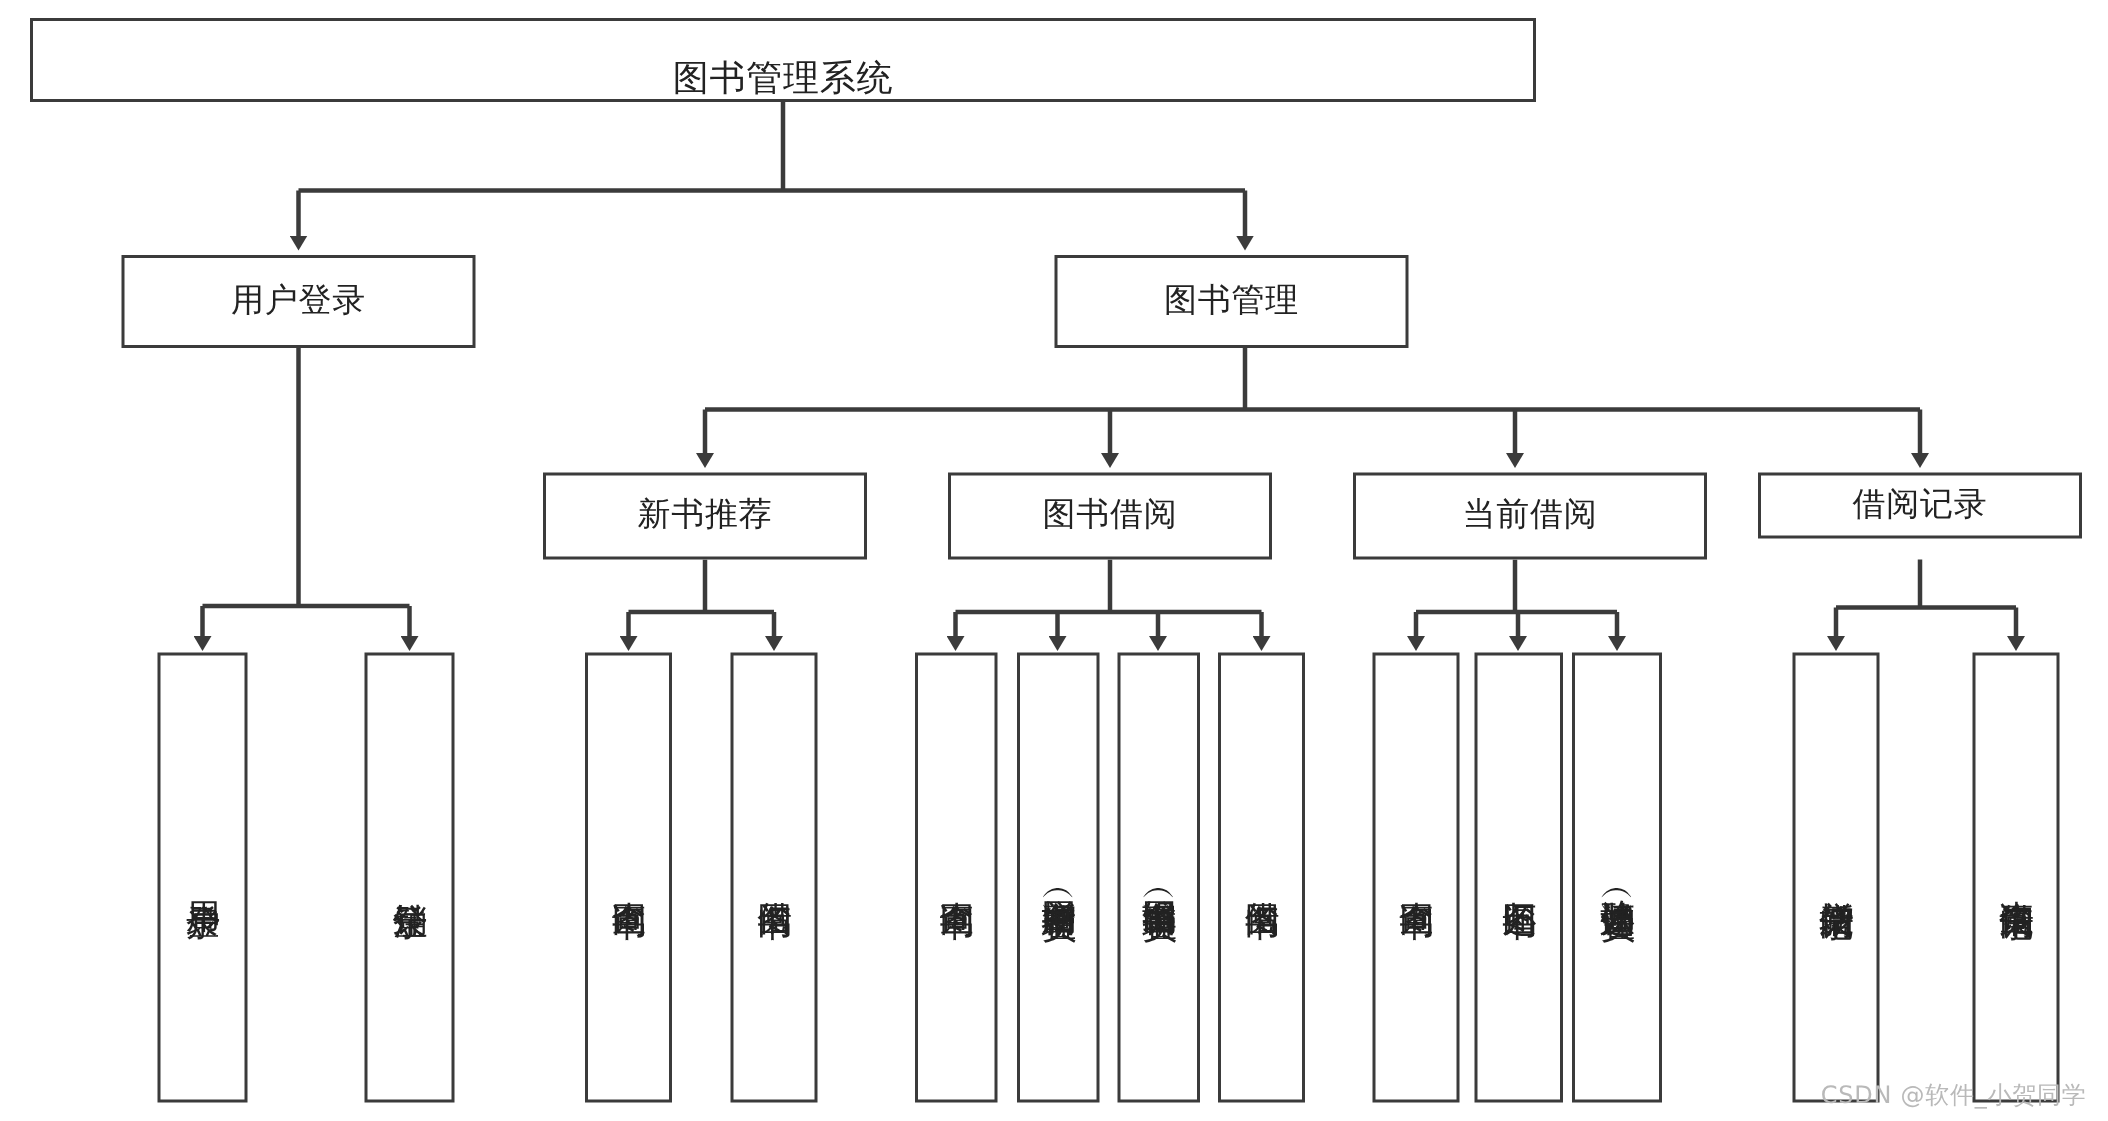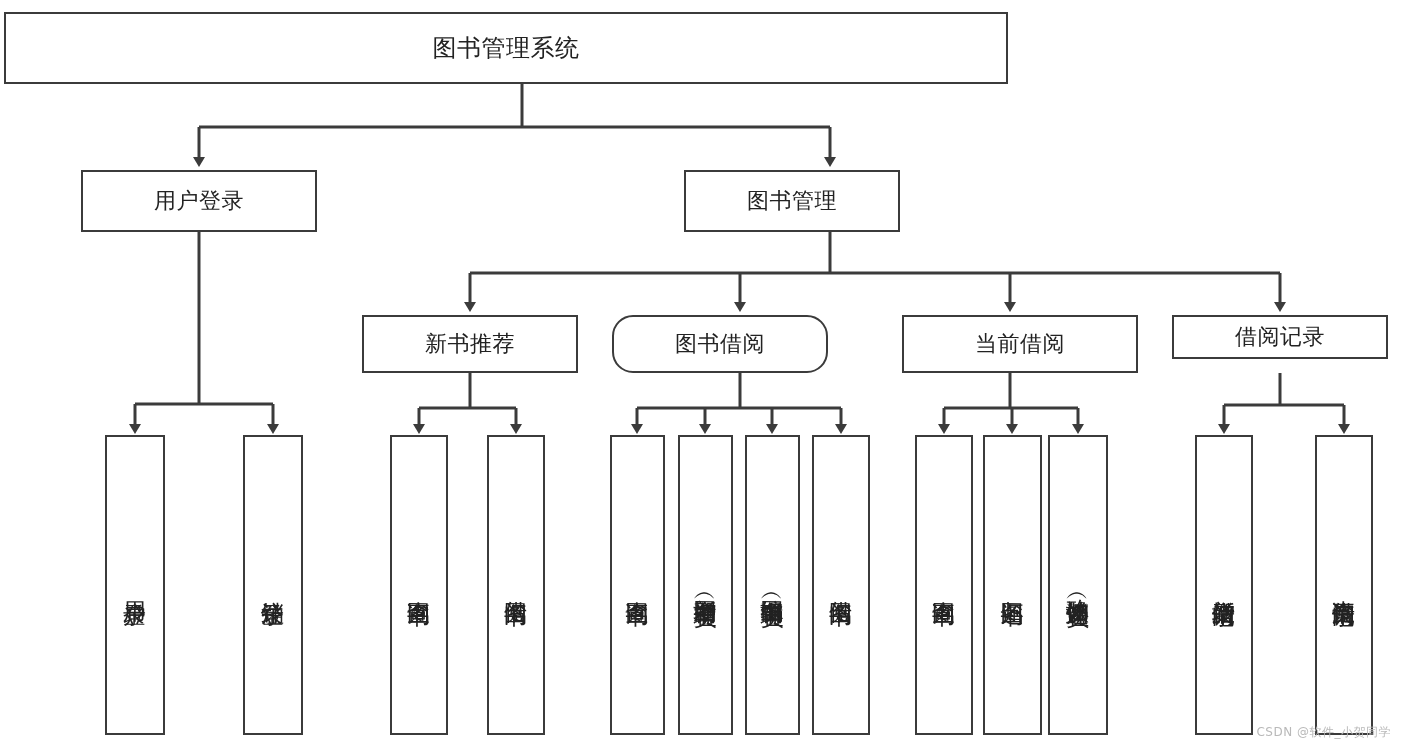--- a/index.html
+++ b/index.html
@@ -55,21 +55,21 @@
   }
   .leaf {
     align-items: center;
     justify-content: center;
     padding: 4px 0;
   }
   #watermark {
     position: absolute;
     right: 14px;
     bottom: 6px;
-    font-size: 12px;
+    font-size: 16px;
     color: #b9b9b9;
     white-space: nowrap;
     letter-spacing: 0.5px;
     user-select: none;
   }
 </style>
 </head>
 <body>
 
 <div id="canvas">
@@ -117,35 +117,35 @@
       <path d="M1012,408 L1012,425" marker-end="url(#arrow)"></path>
       <path d="M1078,408 L1078,425" marker-end="url(#arrow)"></path>
 
       <path d="M1280,373 L1280,405"></path>
       <path d="M1224,405 L1344,405"></path>
       <path d="M1224,405 L1224,425" marker-end="url(#arrow)"></path>
       <path d="M1344,405 L1344,425" marker-end="url(#arrow)"></path>
     </g>
   </svg>
 
-  <div class="node lvl0" style="left:4px; top:12px; width:1004px; height:72px;">
+  <div class="node lvl0" style="left:20px; top:12px; width:1004px; height:56px;align-items:flex-end;">
     <span class="label">图书管理系统</span>
   </div>
 
   <div class="node lvl1" style="left:81px; top:170px; width:236px; height:62px;">
     <span class="label">用户登录</span>
   </div>
-  <div class="node lvl1" style="left:684px; top:170px; width:216px; height:62px;">
+  <div class="node lvl1" style="left:703px; top:170px; width:236px; height:62px;">
     <span class="label">图书管理</span>
   </div>
 
   <div class="node lvl2" style="left:362px; top:315px; width:216px; height:58px;">
     <span class="label">新书推荐</span>
   </div>
-  <div class="node lvl2" style="left:612px; top:315px; width:216px; height:58px;border-radius:21px;">
+  <div class="node lvl2" style="left:632px; top:315px; width:216px; height:58px;">
     <span class="label">图书借阅</span>
   </div>
   <div class="node lvl2" style="left:902px; top:315px; width:236px; height:58px;">
     <span class="label">当前借阅</span>
   </div>
   <div class="node lvl2" style="left:1172px; top:315px; width:216px; height:44px;">
     <span class="label">借阅记录</span>
   </div>
 
   <div class="node leaf" style="left:105px; top:435px; width:60px; height:300px;">

